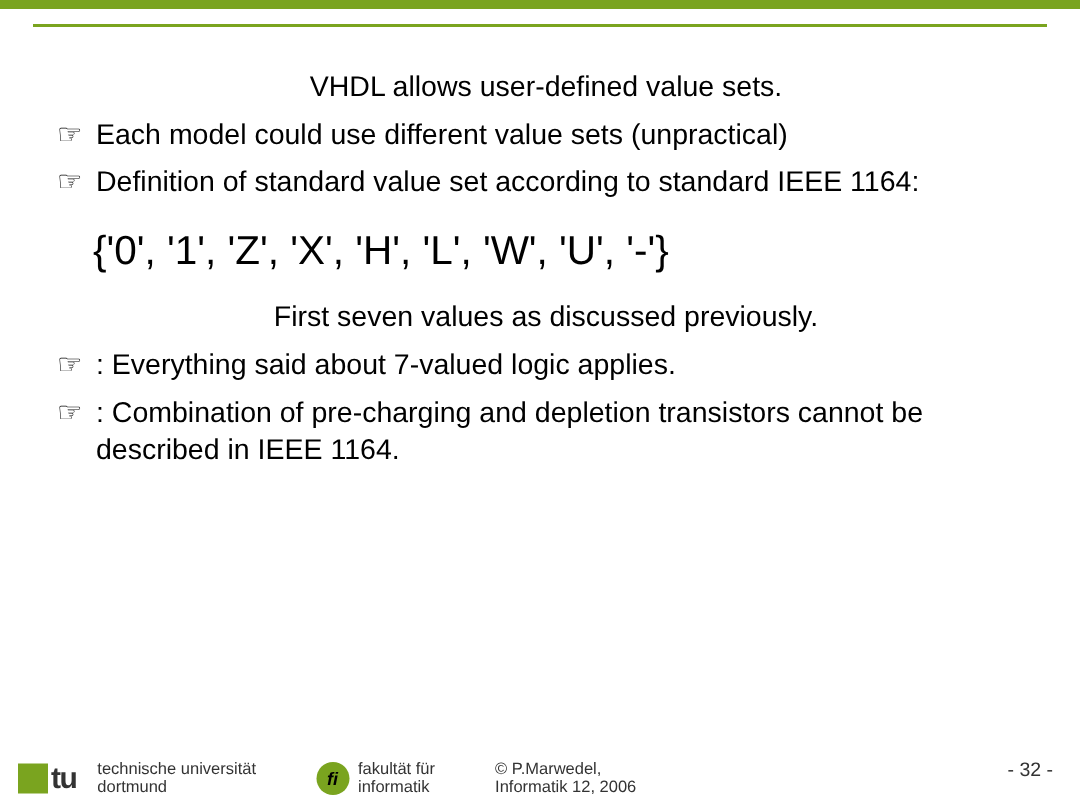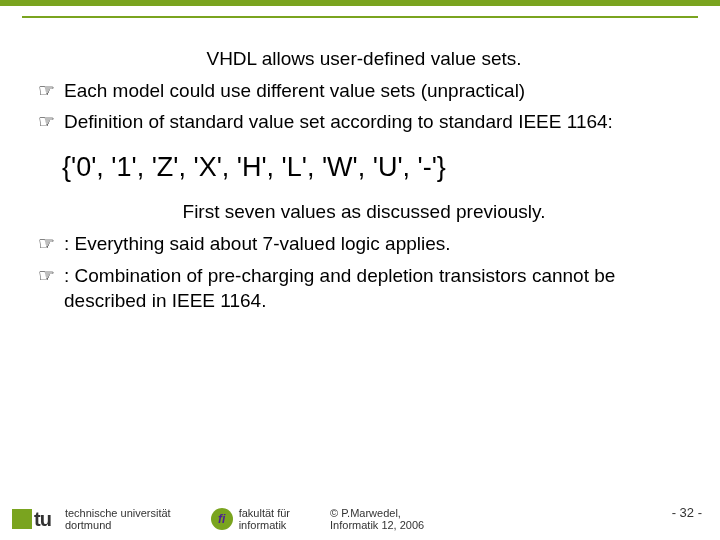--- a/index.html
+++ b/index.html
@@ -15,21 +15,21 @@
   .bullet .sym { flex: 0 0 26px; font-size: 19px; }
   .bullet .txt { flex: 1; }
   .valueset { font-size: 27px; margin: 14px 0 14px 24px; }
   .footer { position: absolute; left: 0; right: 0; bottom: 8px; display: flex; align-items: center; font-size: 11px; color: #333; }
   .footer .block { display: flex; align-items: center; }
   .tu-logo { display: flex; align-items: center; margin-left: 12px; margin-right: 8px; }
   .tu-box { width: 20px; height: 20px; background: #7aa41f; }
   .tu-text { font-size: 20px; font-weight: bold; margin-left: 2px; letter-spacing: -1px; }
   .uni-text { line-height: 1.15; margin-left: 6px; }
   .fi-block { display: flex; align-items: center; margin-left: 40px; }
-  .fi-logo { width: 22px; height: 22px; border-radius: 50%; background: #7aa41f; color: #4c1d95; display: flex; align-items: center; justify-content: center; font-weight: bold; font-size: 12px; font-style: italic; margin-right: 6px; }
+  .fi-logo { width: 22px; height: 22px; border-radius: 50%; background: #7aa41f; color: #000000; display: flex; align-items: center; justify-content: center; font-weight: bold; font-size: 12px; font-style: italic; margin-right: 6px; }
   .fi-text { line-height: 1.15; }
   .copy { margin-left: 40px; line-height: 1.15; }
   .pagenum { position: absolute; right: 18px; bottom: 12px; font-size: 13px; }
 </style>
 </head>
 <body>
 <div class="slide">
 
   <div class="topbar"></div>
 

